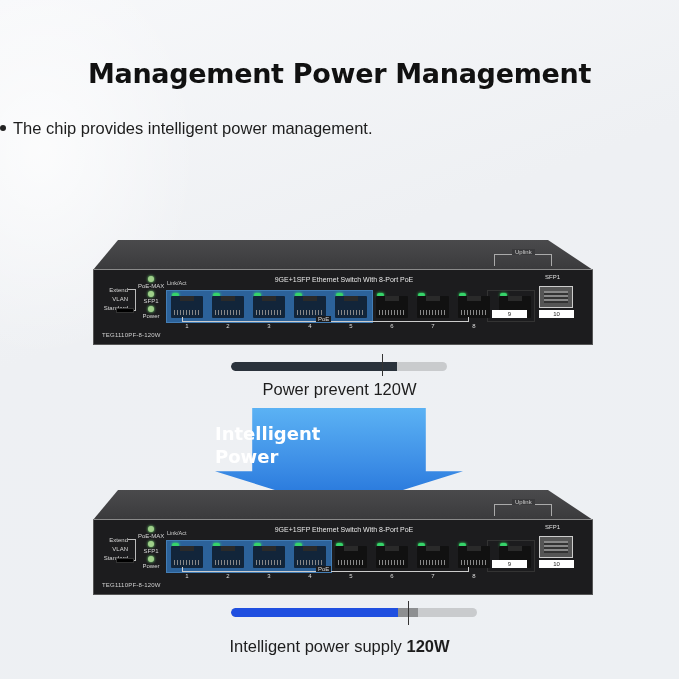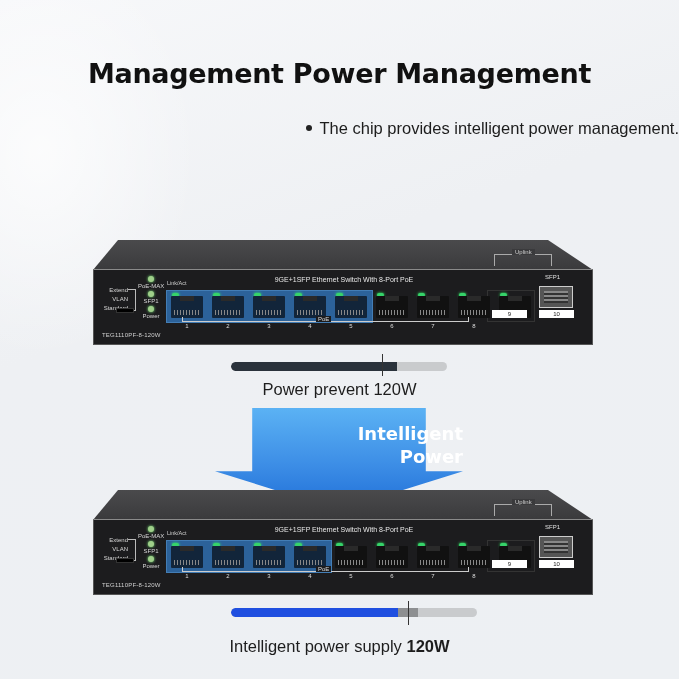--- a/index.html
+++ b/index.html
@@ -14,21 +14,21 @@
     border-radius: 50%;
     background: radial-gradient(ellipse at center, rgba(255,255,255,0.7) 0%, rgba(255,255,255,0) 70%);
     pointer-events: none;
   }
   .title {
     position: absolute; top: 58px; left: 0; width: 679px; text-align: center;
     font-family: "DejaVu Sans", sans-serif; font-weight: bold;
     font-size: 27px; color: #111; letter-spacing: -0.3px;
   }
   .bullets {
-    position: absolute; top: 116px; left: 0; width: 679px; text-align: right;
+    position: absolute; top: 116px; left: 0; width: 679px; text-align: left;
     font-family: "Liberation Sans", sans-serif; font-size: 16.5px; color: #1d1d1d;
     line-height: 24px;
   }
   .bullets .b1 { margin-bottom: 4px; }
   .bullets .dot { display: inline-block; width: 6px; height: 6px; border-radius: 50%; background: #222; vertical-align: middle; margin-right: 7px; position: relative; top: -2px; }
 
   
   .switch { position: absolute; left: 93px; width: 500px; }
   .sw-top {
     position: absolute; left: 0; top: 0; width: 500px; height: 30px;
@@ -75,21 +75,21 @@
   .bar-caption { position: absolute; left: 0; width: 679px; text-align: center; font-size: 16.5px; color: #1d1d1d; }
   .bar-caption b { font-weight: bold; }
 
   
   .arrow {
     position: absolute; left: 215px; top: 408px; width: 248px; height: 102px;
     background: linear-gradient(180deg, #5bb2f4 0%, #3d8ee6 55%, #1f6fd8 100%);
     clip-path: polygon(15% 0, 85% 0, 85% 62%, 100% 62%, 50% 100%, 0 62%, 15% 62%);
   }
   .arrow-text {
-    position: absolute; left: 215px; top: 422px; width: 248px; text-align: right;
+    position: absolute; left: 215px; top: 422px; width: 248px; text-align: left;
     color: #fff; font-family: "DejaVu Sans", sans-serif; font-weight: bold;
     font-size: 18px; line-height: 23px;
   }
 </style>
 </head>
 <body>
 
 <div class="bg-sweep"></div>
 
 <div class="title">Management Power Management</div>

